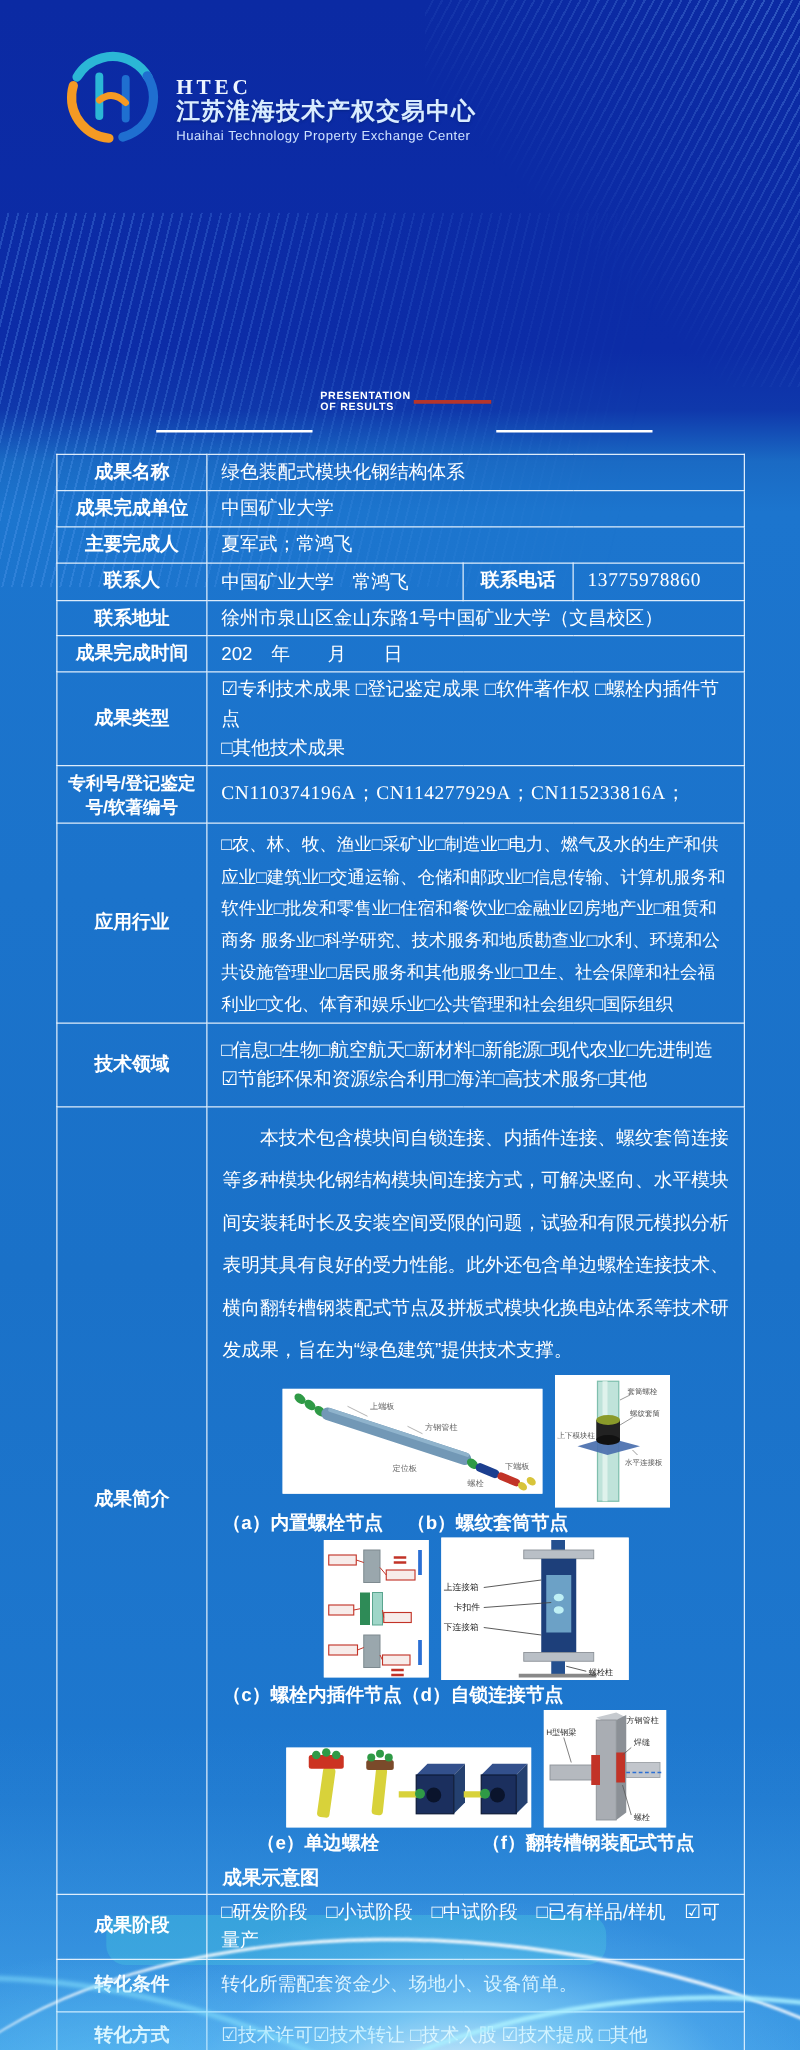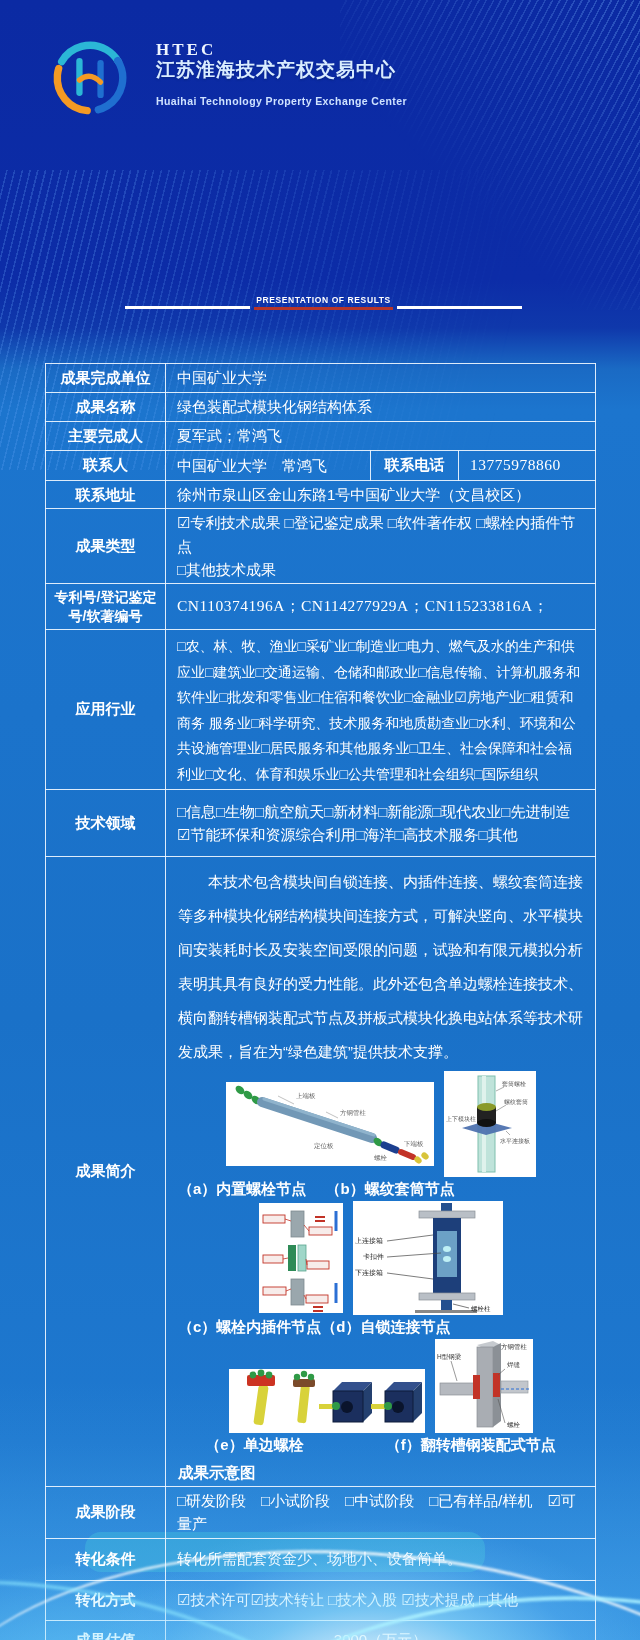--- a/index.html
+++ b/index.html
@@ -22,33 +22,33 @@
     background:linear-gradient(180deg,rgba(80,170,240,0),rgba(90,185,245,.35));z-index:1;}
   .glow-a{left:90px;top:1520px;width:560px;height:320px;
     background:radial-gradient(ellipse at center,rgba(255,255,255,.95) 0%,rgba(160,230,255,.55) 32%,rgba(120,200,255,.18) 55%,transparent 72%);z-index:3;}
   .glow-b{left:-120px;top:1560px;width:420px;height:240px;
     background:radial-gradient(ellipse at center,rgba(120,220,255,.5) 0%,transparent 70%);z-index:3;}
   .arc{border-radius:50%;z-index:3;}
   .arc1{left:-100px;top:1555px;width:980px;height:520px;border-top:3px solid rgba(255,255,255,.85);transform:rotate(7deg);filter:blur(1px);}
   .arc2{left:150px;top:1598px;width:760px;height:420px;border-top:4px solid rgba(170,240,255,.9);transform:rotate(-5deg);filter:blur(1.2px);}
   .arc3{left:-260px;top:1595px;width:700px;height:360px;border-top:3px solid rgba(140,230,255,.8);transform:rotate(14deg);filter:blur(1.5px);}
   
-  .hdr{position:absolute;left:52px;top:40px;display:flex;align-items:flex-start;gap:28px;z-index:4;}
+  .hdr{position:absolute;left:52px;top:40px;display:flex;align-items:flex-end;gap:13px;z-index:4;}
   .hdr-txt{display:flex;flex-direction:column;line-height:1.12;}
   .abbr{font-family:"Liberation Serif",serif;font-weight:bold;font-size:17px;letter-spacing:3px;color:#eef5ff;}
   .cn-name{font-size:19px;font-weight:bold;color:#d9ecff;letter-spacing:1px;text-shadow:0 1px 2px rgba(0,30,100,.5);}
-  .en-name{font-size:10.5px;font-weight:bold;color:#cfe2ff;letter-spacing:.4px;margin-top:16px;}
+  .en-name{font-size:10.5px;font-weight:normal;color:#cfe2ff;letter-spacing:.4px;margin-top:4px;}
   
   .title{position:absolute;left:0;top:192px;width:100%;text-align:center;z-index:4;
     font-family:"DejaVu Serif","Liberation Serif",serif;font-weight:bold;font-size:82px;letter-spacing:8px;
     background:linear-gradient(180deg,#fdf3dc 8%,#f3ddb0 45%,#e2b87e 80%,#d8a968 100%);
     -webkit-background-clip:text;background-clip:text;color:transparent;text-shadow:0 3px 6px rgba(0,10,60,.35);}
   .subtitle{position:absolute;left:125px;right:118px;top:296px;display:flex;align-items:flex-end;z-index:4;}
   .sub-line{flex:1;height:2.5px;background:#fff;margin-bottom:1px;}
-  .sub-mid{display:flex;flex-direction:column;align-items:center;margin:0 4px;}
+  .sub-mid{display:flex;flex-direction:row;align-items:center;margin:16px 4px;}
   .sub-txt{font-size:8.5px;font-weight:bold;color:#fff;letter-spacing:.6px;line-height:1;padding:0 2px 2px;}
   .sub-red{width:100%;height:3px;background:#b5352b;}
   
   table.res{position:absolute;left:45px;top:363px;width:550px;z-index:2;border-collapse:collapse;table-layout:fixed;color:#fff;}
   table.res td{border:1px solid rgba(238,246,255,.92);vertical-align:middle;overflow:hidden;}
   td.lbl{text-align:center;font-weight:bold;font-size:15px;padding:2px 5px;line-height:1.35;}
   td.val{font-size:15px;padding:2px 11px;white-space:pre-wrap;line-height:1.55;}
   td.val.small{font-size:14px;line-height:25.5px;padding-top:4px;}
   td.val.serifnum{font-family:"Liberation Serif",serif;font-size:15.5px;letter-spacing:.5px;}
   td.val.center{text-align:center;}
@@ -105,40 +105,44 @@
 
   <table class="res">
     <colgroup>
         <col style="width:120px">
         <col style="width:205px">
         <col style="width:88px">
         <col style="width:137px">
       </colgroup>
     <tbody>
         <tr style="height:29px">
+      <td class="lbl">成果名称</td>
+      <td class="val" colspan="3">绿色装配式模块化钢结构体系</td>
+    </tr>
+    <tr style="height:29px">
       <td class="lbl">成果完成单位</td>
       <td class="val" colspan="3">中国矿业大学</td>
-    </tr>
-    <tr style="height:29px">
-      <td class="lbl">成果名称</td>
-      <td class="val" colspan="3">绿色装配式模块化钢结构体系</td>
     </tr>
     <tr style="height:29px">
       <td class="lbl">主要完成人</td>
       <td class="val" colspan="3">夏军武；常鸿飞</td>
     </tr>
     <tr style="height:30px">
       <td class="lbl">联系人</td>
       <td class="val">中国矿业大学　常鸿飞</td>
       <td class="lbl">联系电话</td>
       <td class="val serifnum">13775978860</td>
     </tr>
     <tr style="height:28px">
       <td class="lbl">联系地址</td>
       <td class="val" colspan="3">徐州市泉山区金山东路1号中国矿业大学（文昌校区）</td>
+    </tr>
+    <tr style="height:29px">
+      <td class="lbl">成果完成时间</td>
+      <td class="val" colspan="3">202　年　　月　　日</td>
     </tr>
     <tr style="height:50px">
       <td class="lbl">成果类型</td>
       <td class="val" colspan="3">☑专利技术成果 □登记鉴定成果 □软件著作权 □螺栓内插件节点
 □其他技术成果</td>
     </tr>
     <tr style="height:46px">
       <td class="lbl" style="font-size:14px">专利号/登记鉴定号/软著编号</td>
       <td class="val serifnum" colspan="3">CN110374196A；CN114277929A；CN115233816A；</td>
     </tr>

